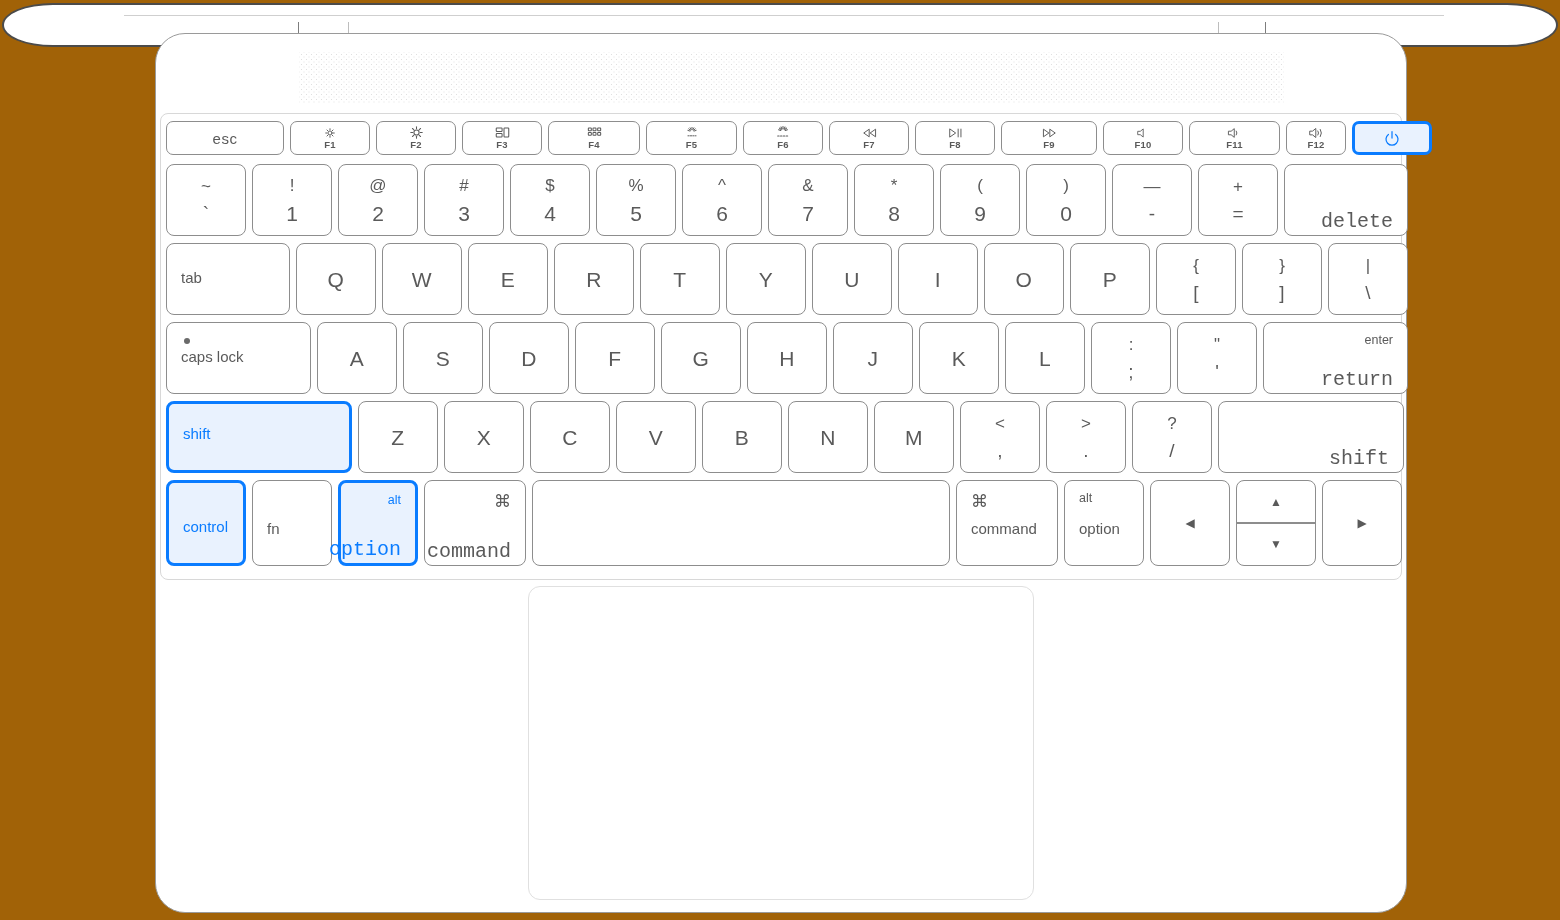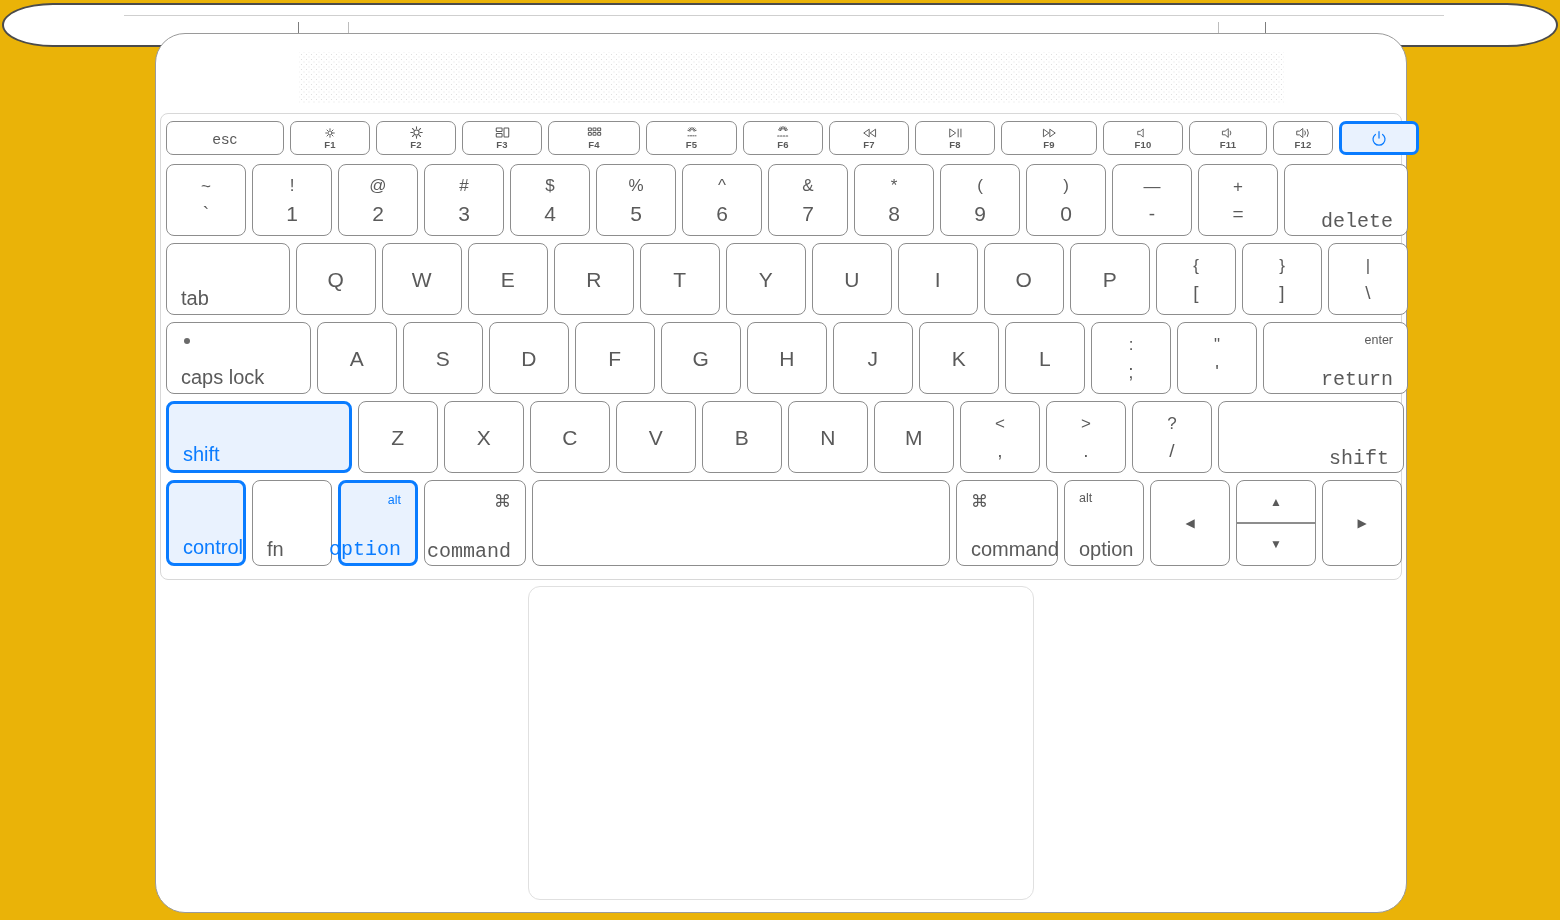--- a/index.html
+++ b/index.html
@@ -5,21 +5,21 @@
   html, body {
     margin: 0; padding: 0;
     background: #ffffff;
     font-family: "Liberation Sans", sans-serif;
   }
   #stage {
     position: relative;
     width: 1560px;
     height: 920px;
     overflow: hidden;
-    background: #eab308;
+    background: #a16207;
   }
 
   
   .lid-edge {
     position: absolute;
     left: 2px; top: 3px;
     width: 1556px; height: 44px;
     border: 2px solid #4b4b4b;
     border-radius: 60px / 26px;
     background: #ffffff;
@@ -117,22 +117,22 @@
 
   
   .lbl-center {
     margin: auto;
     font-size: 21px;
     line-height: 1;
     letter-spacing: 0.5px;
   }
   .lbl-bl {
     position: absolute;
-    left: 14px; bottom: 4px;
-    font-size: 20px;
+    left: 14px; bottom: 28px;
+    font-size: 15px;
   }
   .lbl-br {
     position: absolute;
     right: 14px; bottom: 2px;
     font-size: 20px;
     font-family: Liberation Mono, monospace;
   }
   .lbl-tr {
     position: absolute;
     right: 14px; top: 10px;
@@ -372,21 +372,21 @@
           <span class="flabel">F9</span>
         </div>
         <div class="key fnkey" style="width: 80px;">
           <span class="ficon">
             <svg width="14" height="14" viewBox="0 0 20 18" fill="none" stroke="currentColor" stroke-width="1.25" stroke-linecap="round" stroke-linejoin="round">
               <path d="M3 6.6 H6.1 L10.3 3.2 V14.8 L6.1 11.4 H3 Z"></path>
             </svg>
           </span>
           <span class="flabel">F10</span>
         </div>
-        <div class="key fnkey" style="width: 78px;">
+        <div class="key fnkey" style="width: 91px;">
           <span class="ficon">
             <svg width="15" height="14" viewBox="0 0 20 18" fill="none" stroke="currentColor" stroke-width="1.25" stroke-linecap="round" stroke-linejoin="round">
               <path d="M2.4 6.6 H5.5 L9.7 3.2 V14.8 L5.5 11.4 H2.4 Z"></path>
               <path d="M12.4 6.4 Q14.2 9 12.4 11.6"></path>
             </svg>
           </span>
           <span class="flabel">F11</span>
         </div>
         <div class="key fnkey" style="width: 60px;">
           <span class="ficon">

